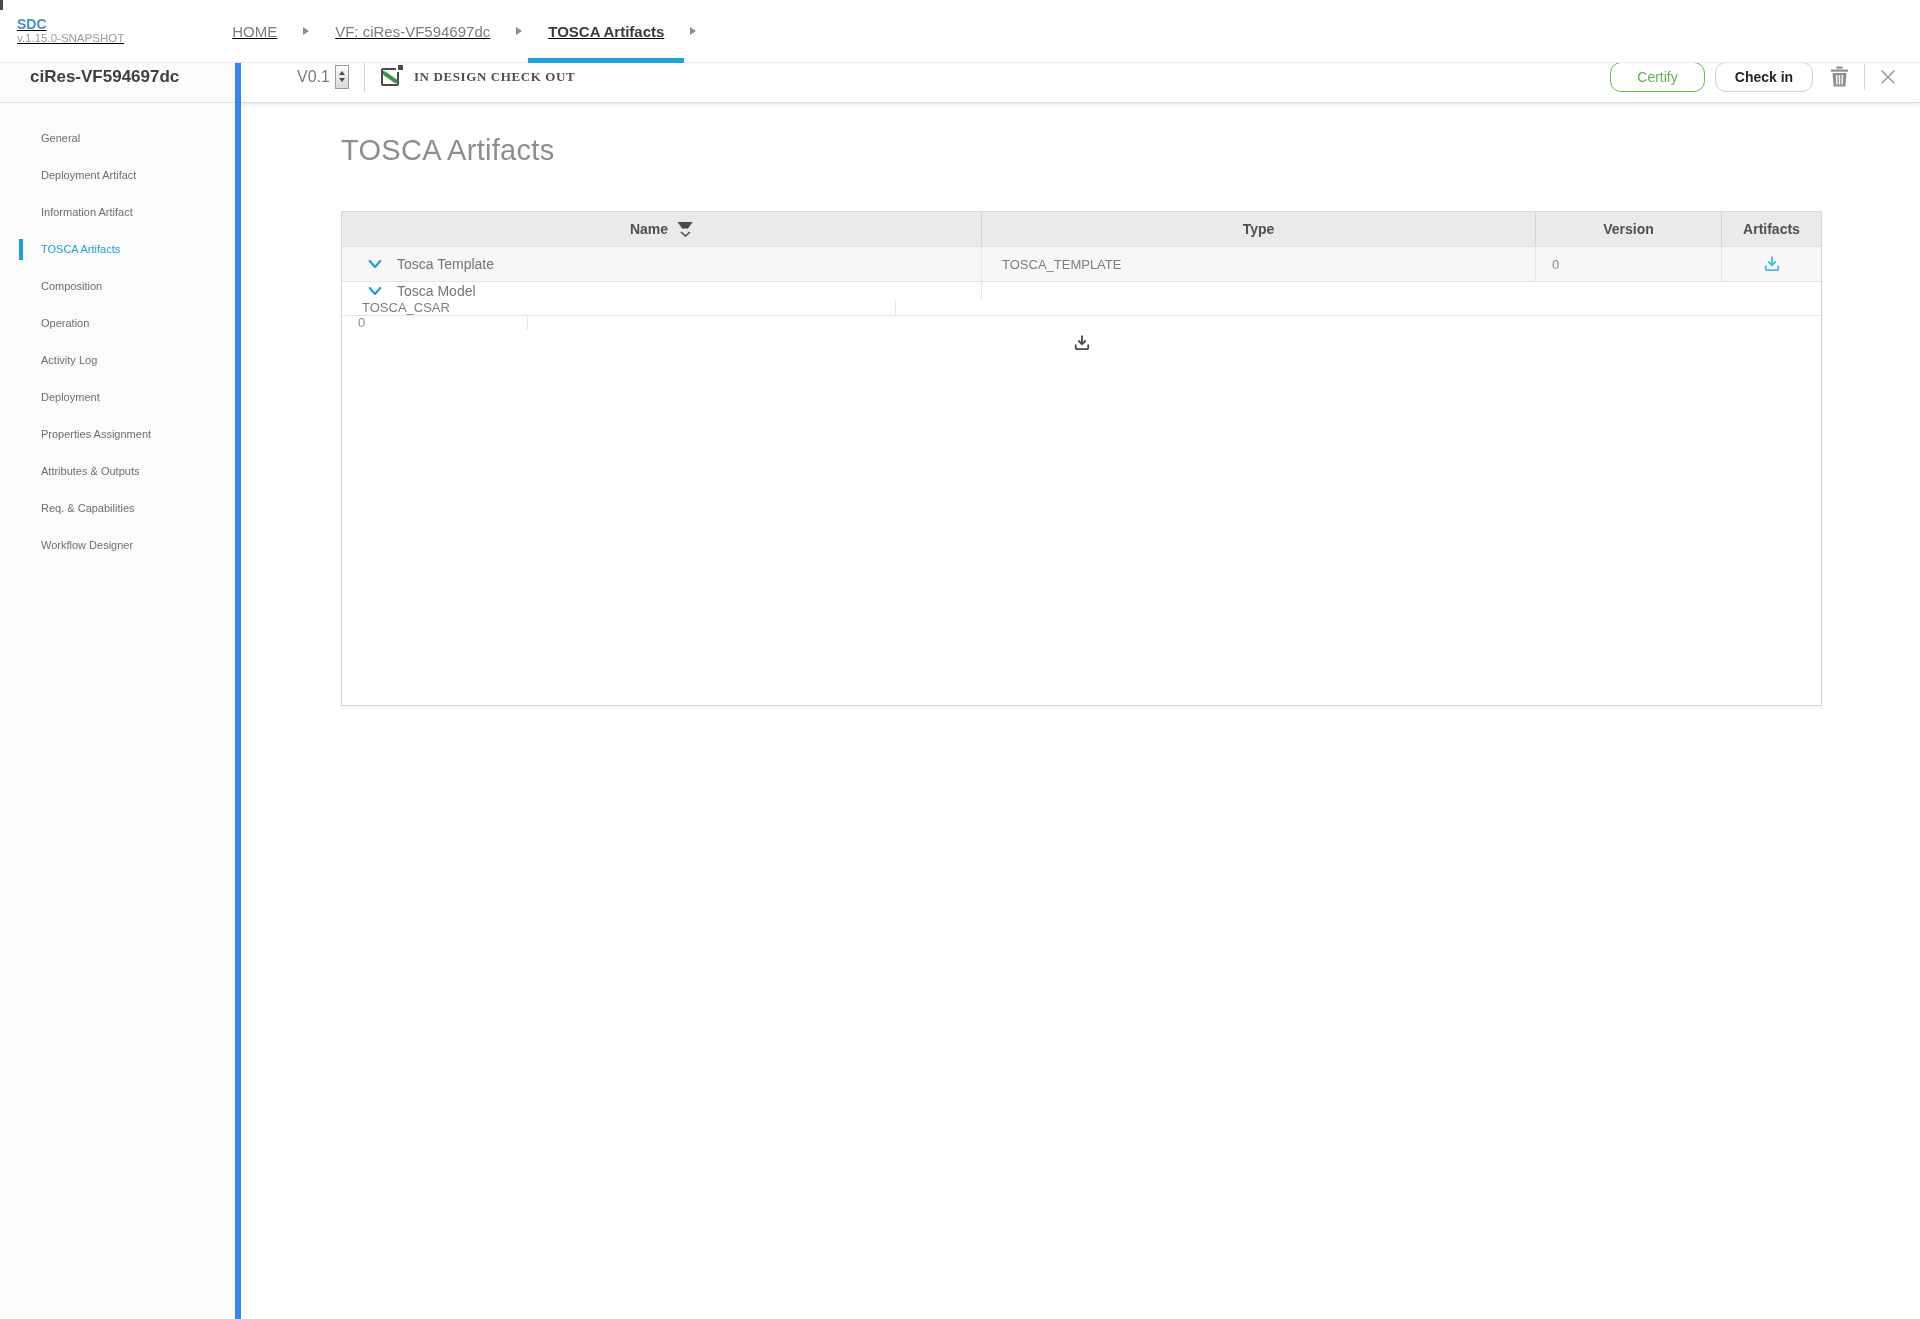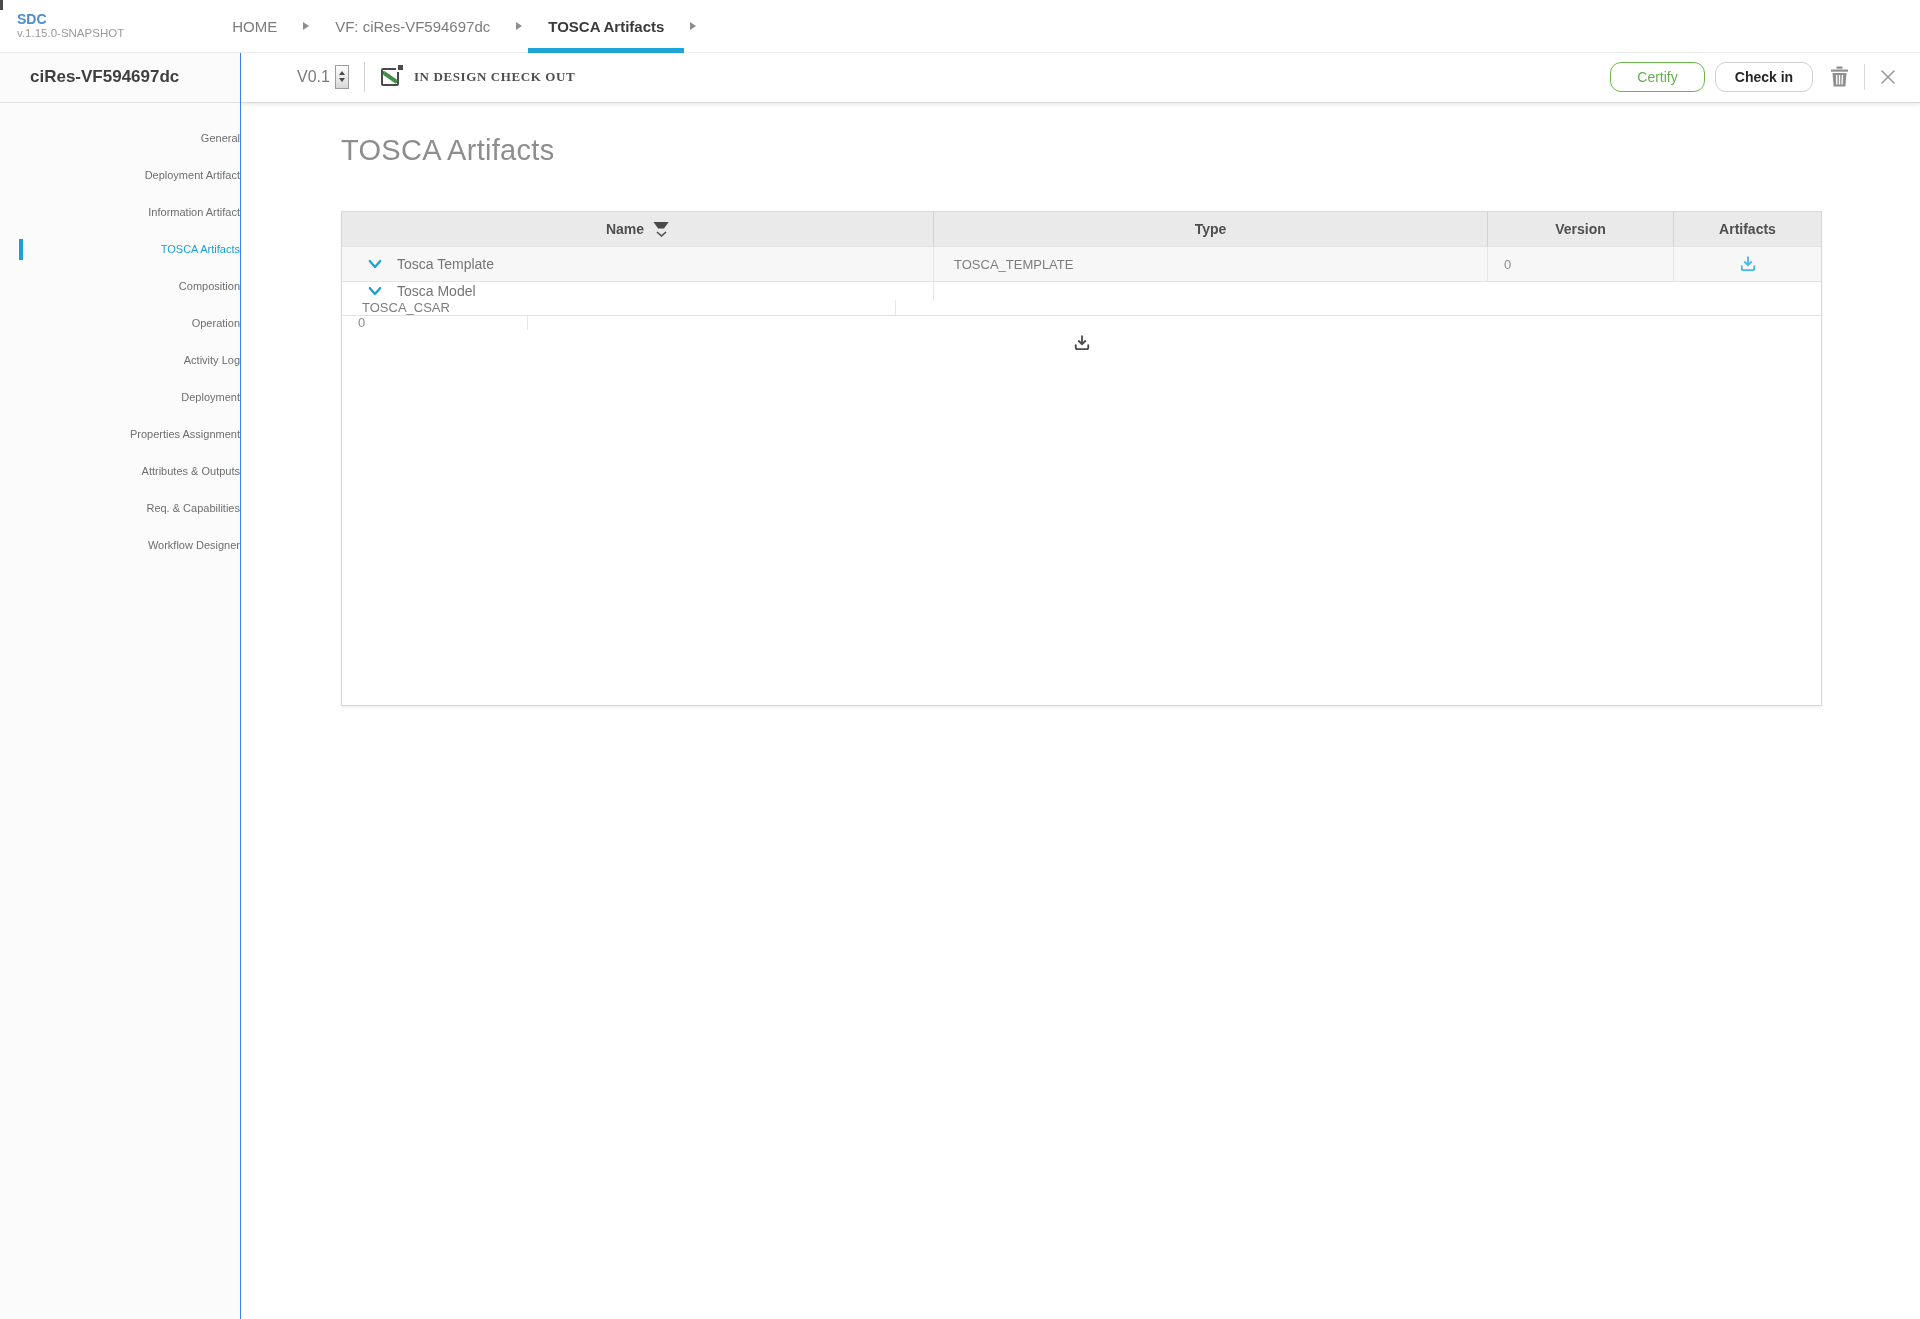--- a/index.html
+++ b/index.html
@@ -1,32 +1,32 @@
 <!DOCTYPE html>
 <html><head>
 <meta charset="utf-8">
 <style>
   * { margin:0; padding:0; box-sizing:border-box; }
   html,body { width:1920px; height:1319px; background:#fff; font-family:"Liberation Sans", sans-serif; overflow:hidden; }
 
   
-  .top-bar { position:absolute; left:0; top:0; width:1920px; height:53px; background:#fff; border-bottom:1px solid #ebebeb; display:flex; align-items:stretch; z-index:5; }
+  .top-bar { position:absolute; left:0; top:0; width:1920px; height:63px; background:#fff; border-bottom:1px solid #ebebeb; display:flex; align-items:stretch; z-index:5;text-decoration:underline; }
   .corner-mark { position:absolute; left:0; top:0; width:3px; height:10px; background:#4a4a4a; }
   .logo-block { margin-left:17px; display:flex; flex-direction:column; justify-content:center; line-height:1.15; cursor:pointer; }
   .logo-main { color:#4a8dca; font-size:14px; font-weight:bold; }
   .logo-version { color:#9a9a9a; font-size:11.5px; }
   .crumbs { display:flex; align-items:stretch; margin-left:88px; }
   .crumb { position:relative; display:flex; align-items:center; padding:0 20px; font-size:15px; color:#7c7c7c; cursor:pointer; white-space:nowrap; }
   .crumb.active { color:#3a3a3a; font-weight:bold; }
   .crumb.active::after { content:""; position:absolute; left:0; right:0; bottom:-1px; height:5px; background:#1da4d8; }
   .crumb-sep { display:flex; align-items:center; padding:0 6px; }
   .crumb-sep i { display:block; width:0; height:0; border-left:6px solid #8d8d8d; border-top:4px solid transparent; border-bottom:4px solid transparent; }
 
   
-  .sidebar { position:absolute; left:0; top:51px; width:241px; bottom:0; background:#fbfbfb; border-right:1px solid #3b82f6;text-align:right; }
+  .sidebar { position:absolute; left:0; top:51px; width:241px; bottom:0; background:#fbfbfb; border-right:6px solid #3b82f6; }
   .sidebar-head { height:52px; border-bottom:1px solid #e0e0e0; display:flex; align-items:center; padding-left:30px; }
   .sidebar-title { font-size:17px; font-weight:bold; color:#3f3f3f; }
   .side-nav { padding-top:17px; }
   .nav-item { position:relative; height:37px; line-height:37px; padding-left:41px; font-size:11px; color:#6e6e6e; cursor:pointer; white-space:nowrap; }
   .nav-item.active { color:#1ba0d8; }
   .nav-item.active::before { content:""; position:absolute; left:19px; top:8px; width:4px; height:21px; background:#1ba0d8; }
 
   
   .main { position:absolute; left:241px; top:51px; right:0; bottom:0; background:#fff; }
   .toolbar { position:relative; height:52px; background:#fff; border-bottom:1px solid #d9d9d9; box-shadow:0 2px 3px rgba(0,0,0,0.08); display:flex; align-items:center; z-index:3; }
@@ -51,21 +51,21 @@
   .trash-btn { margin-left:17px; }
   .toolbar-sep2 { width:1px; height:26px; background:#d8d8d8; margin:0 15px; }
   .close-btn { margin-right:24px; font-size:22px; color:#9a9a9a; line-height:1; font-weight:normal; }
 
   
   .page-title { margin:31px 0 0 100px; font-size:29px; font-weight:300; color:#8d8d8d; letter-spacing:0.3px; }
   .table-wrap { margin:44px 0 0 100px; width:1481px; height:495px; border:1px solid #d7d7d7; background:#fff; box-shadow:0 2px 2px rgba(0,0,0,0.05); }
   .t-header { display:flex; height:34px; background:#eaeaea; }
   .t-hcell { display:flex; align-items:center; justify-content:center; font-size:14px; font-weight:bold; color:#4f4f4f; border-right:1px solid #d2d2d2; }
   .t-hcell:last-child { border-right:none; }
-  .col-name { width:592px; } .col-type { width:554px; } .col-version { width:186px; } .col-download { flex:1; }
+  .col-name { width:640px; } .col-type { width:554px; } .col-version { width:186px; } .col-download { flex:1; }
   .sort-stack { display:flex; flex-direction:column; align-items:center; margin-left:9px; cursor:pointer; }
   .sort-trap { width:16px; height:7px; background:#4a4a4a; clip-path:polygon(0 0,100% 0,68% 100%,32% 100%); }
   .sort-chev { margin-top:2px; }
   .t-row { display:flex; height:35px; border-top:1px solid #e3e3e3; background:#fff; cursor:pointer; }
   .t-row.shaded { background:#f7f7f7; }
   .t-row:last-child { border-bottom:1px solid #e3e3e3;flex-direction:column; }
   .t-cell { display:flex; align-items:center; border-right:1px solid #e7e7e7; }
   .t-cell:last-child { border-right:none; }
   .cell-name { padding-left:24px; }
   .expand-chev { display:flex; align-items:center; cursor:pointer; }

